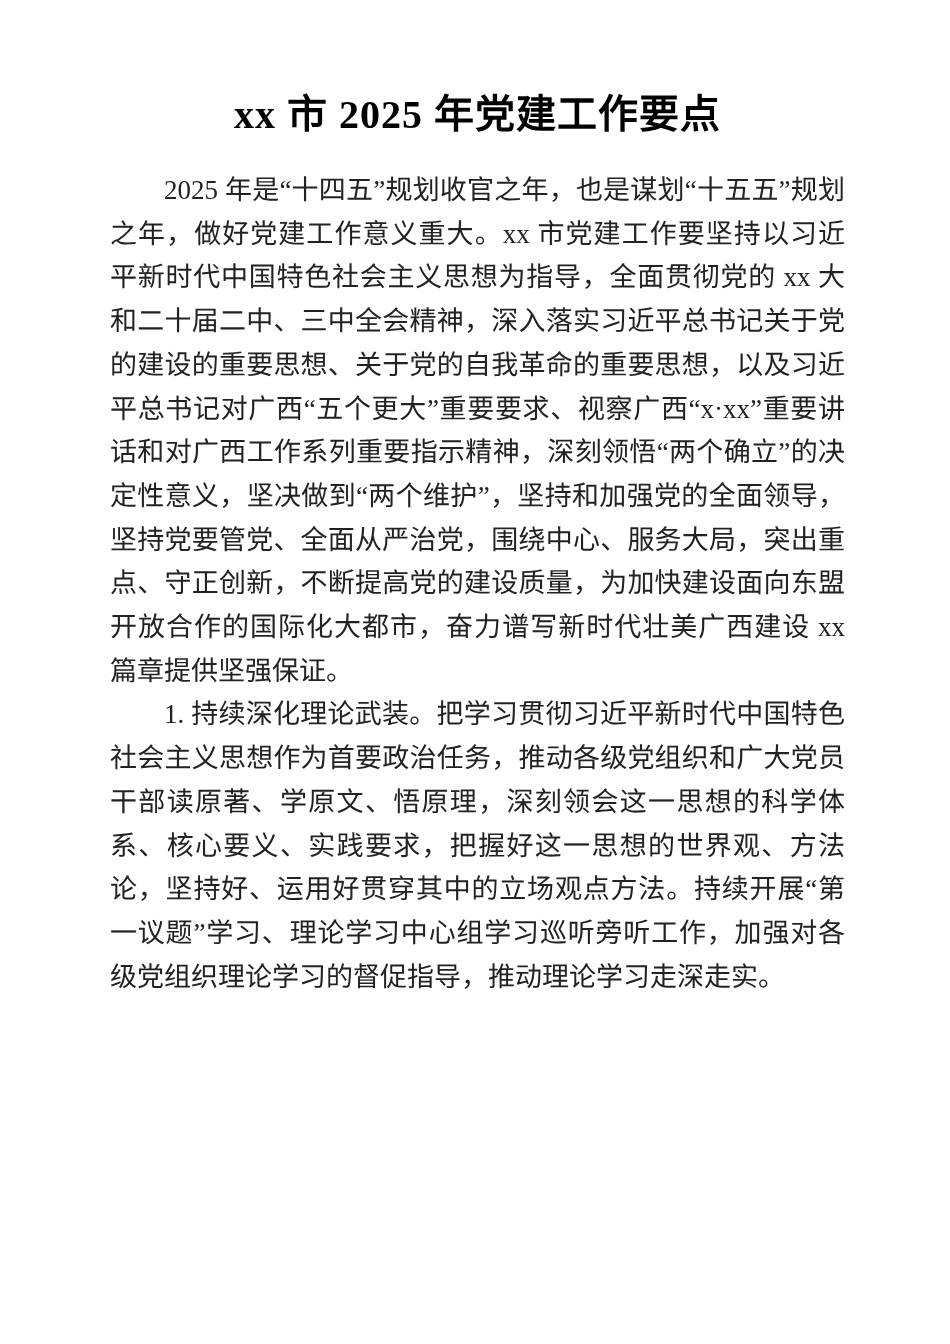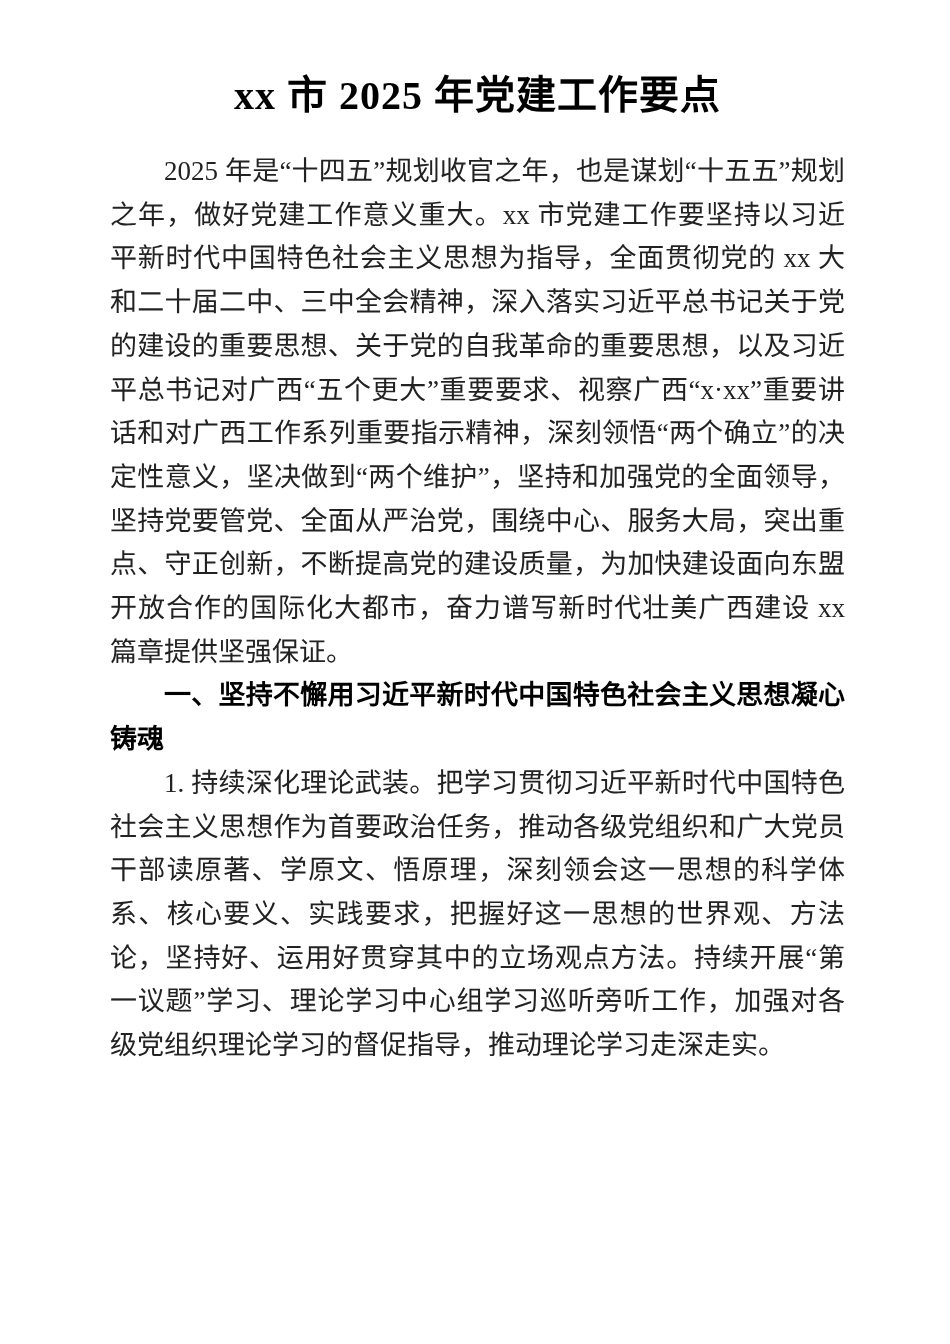--- a/index.html
+++ b/index.html
@@ -14,21 +14,21 @@
   }
   .doc-page {
     box-sizing: border-box;
     width: 950px;
     height: 1344px;
     background: #ffffff;
     padding: 0 105px 0 110px;
   }
   .doc-title {
     margin: 0;
-    padding-top: 67px;
+    padding-top: 86px;
     font-family: "Liberation Serif", "DejaVu Serif", serif;
     font-weight: bold;
     font-size: 40px;
     line-height: 57px;
     text-align: center;
     color: #000000;
     letter-spacing: 1px;
   }
   .doc-body {
     margin-top: 26px;
@@ -58,17 +58,16 @@
 </style>
 </head>
 <body>
 
 <div class="doc-page">
   <h1 class="doc-title">xx 市 2025 年党建工作要点</h1>
 
   <div class="doc-body">
     <p class="para">2025 年是“十四五”规划收官之年，也是谋划“十五五”规划之年，做好党建工作意义重大。xx 市党建工作要坚持以习近平新时代中国特色社会主义思想为指导，全面贯彻党的 xx 大和二十届二中、三中全会精神，深入落实习近平总书记关于党的建设的重要思想、关于党的自我革命的重要思想，以及习近平总书记对广西“五个更大”重要要求、视察广西“x·xx”重要讲话和对广西工作系列重要指示精神，深刻领悟“两个确立”的决定性意义，坚决做到“两个维护”，坚持和加强党的全面领导，坚持党要管党、全面从严治党，围绕中心、服务大局，突出重点、守正创新，不断提高党的建设质量，为加快建设面向东盟开放合作的国际化大都市，奋力谱写新时代壮美广西建设 xx 篇章提供坚强保证。</p>
 
-    <h2 class="section-heading">一、坚持不懈用习近平新时代中国特色社会主义思想凝心铸魂</h2>
 
     <p class="para">1. 持续深化理论武装。把学习贯彻习近平新时代中国特色社会主义思想作为首要政治任务，推动各级党组织和广大党员干部读原著、学原文、悟原理，深刻领会这一思想的科学体系、核心要义、实践要求，把握好这一思想的世界观、方法论，坚持好、运用好贯穿其中的立场观点方法。持续开展“第一议题”学习、理论学习中心组学习巡听旁听工作，加强对各级党组织理论学习的督促指导，推动理论学习走深走实。</p>
   </div>
 </div>
 
 </body></html>

